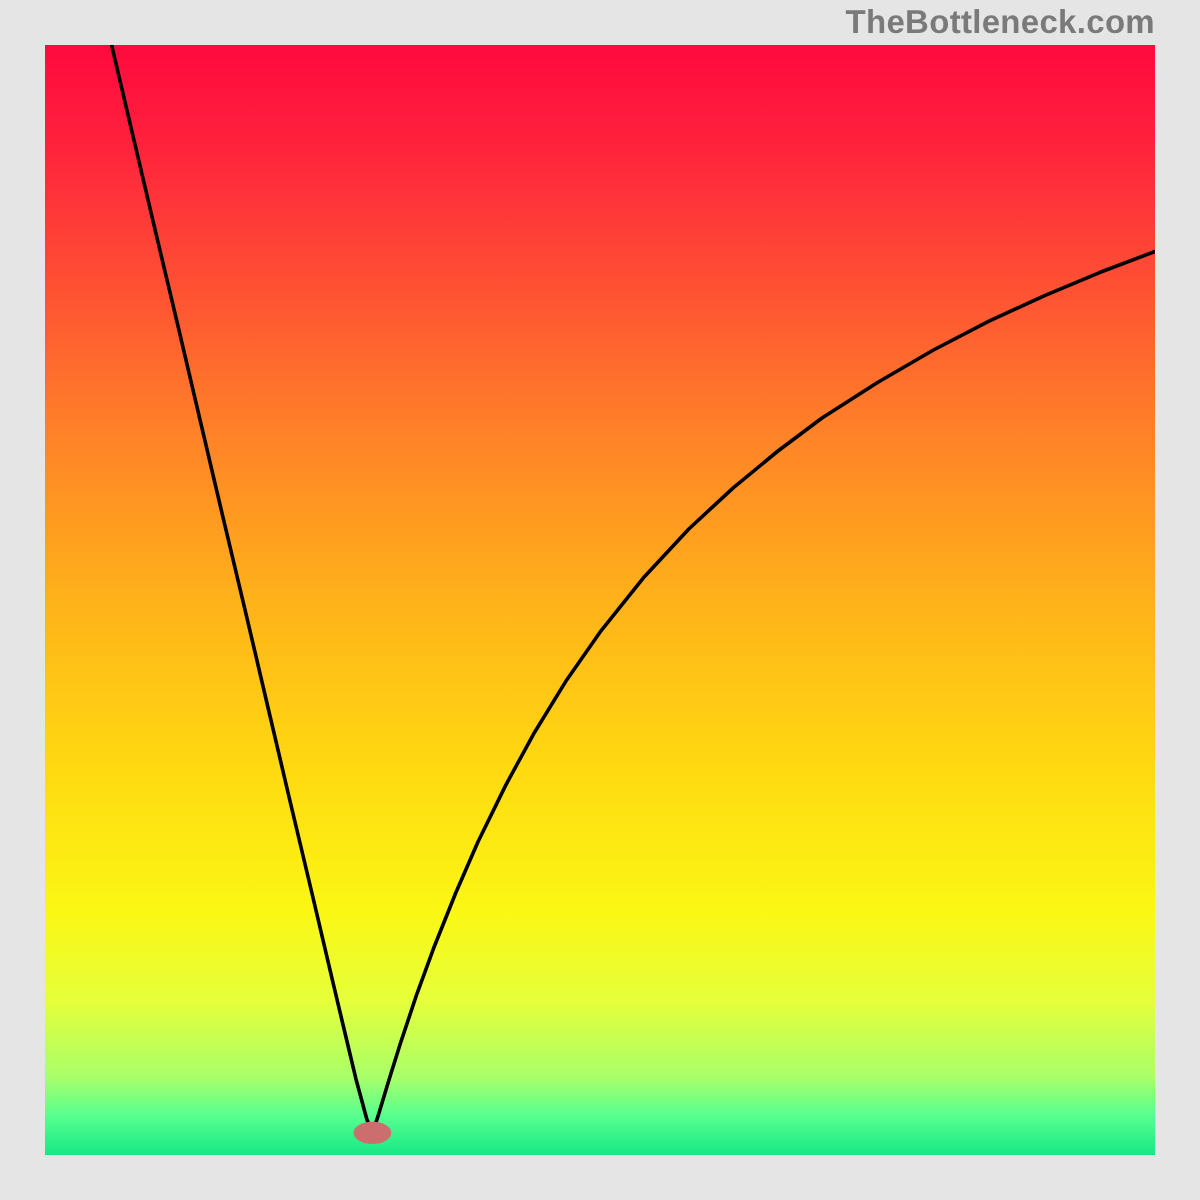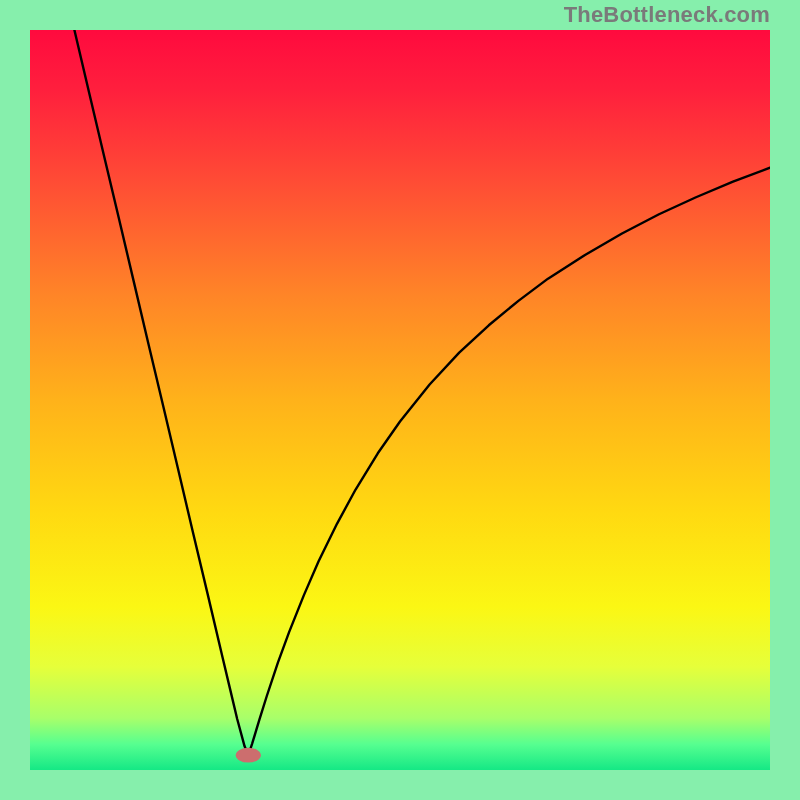--- a/index.html
+++ b/index.html
@@ -9,21 +9,21 @@
     height: 800px;
     background: #000;
     overflow: hidden;
   }
   .frame {
     position: absolute;
     left: 0;
     top: 0;
     width: 800px;
     height: 800px;
-    background: #86efac;
+    background: #e5e5e5;
   }
   .plot-area {
     position: absolute;
     left: 30px;
     top: 30px;
     width: 740px;
     height: 740px;
   }
   .watermark {
     position: absolute;

